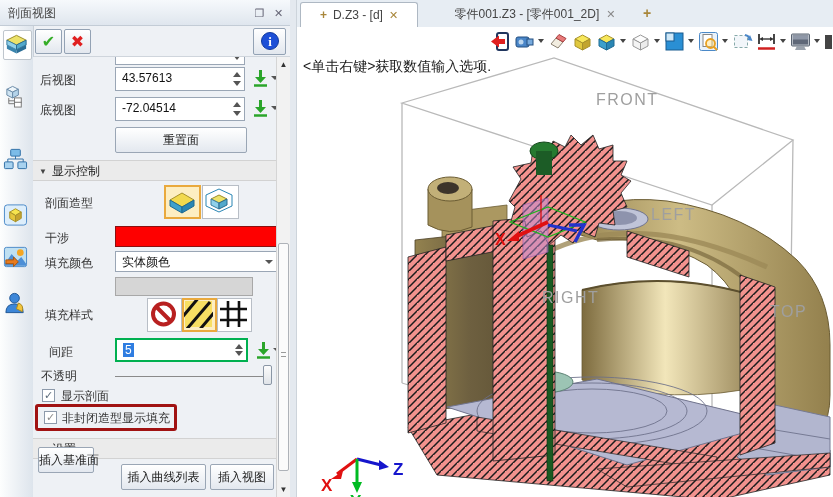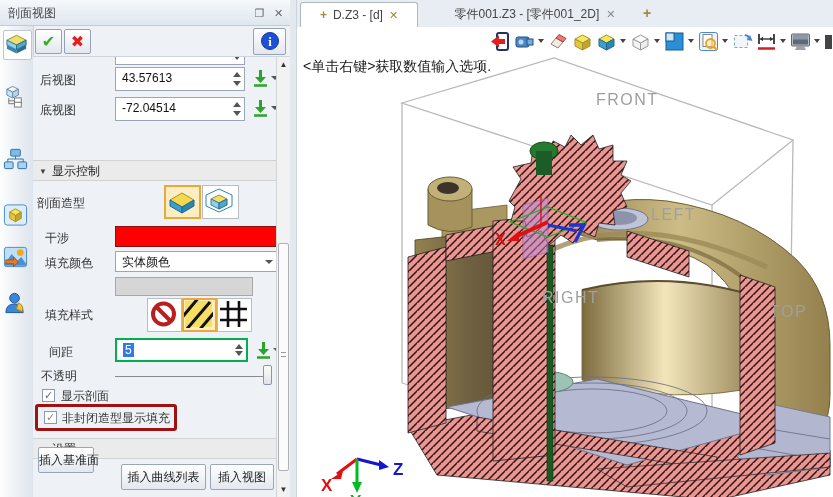--- a/index.html
+++ b/index.html
@@ -159,26 +159,27 @@
       <div class="finput" style="left:82px;top:40px;width:130px;height:24px;">
         <span>-72.04514</span><span class="spin"></span>
       </div>
       <svg class="dl-ico" style="left:219px;top:42px;" viewBox="0 0 17 19">
           <path d="M8.5 1 V8" stroke="#2aa52a" stroke-width="3"></path>
           <polygon points="3,8 14,8 8.5,14" fill="#2aa52a"></polygon>
           <path d="M2 16.5 H15" stroke="#2aa52a" stroke-width="2.5"></path>
         </svg>
       <div class="dd-arrow" style="left:238px;top:49px;"></div>
 
+      <div class="pbtn" style="left:82px;top:70px;width:132px;">重置面</div>
 
       <div class="sec-head" style="top:103px;">
         <span class="tri">▼</span><span>显示控制</span>
       </div>
 
-      <div class="flabel" style="left:4px;top:138px;">剖面造型</div>
+      <div class="flabel" style="left:12px;top:138px;">剖面造型</div>
       <div class="ibtn sel" style="left:131px;top:128px;width:37px;">
         <svg width="32" height="29" viewBox="0 0 32 29">
             <polygon points="4,13 16,6 28,13 16,20" fill="#f2d94e" stroke="#a8922a"></polygon>
             <polygon points="4,13 16,20 16,26 4,19" fill="#3da0cc" stroke="#1f6a92"></polygon>
             <polygon points="28,13 16,20 16,26 28,19" fill="#2a86b4" stroke="#1f6a92"></polygon>
           </svg>
       </div>
       <div class="ibtn" style="left:169px;top:128px;width:37px;">
         <svg width="32" height="29" viewBox="0 0 32 29">
             <polygon points="3,9 16,3 29,9 29,20 16,26 3,20" fill="none" stroke="#2a86b4"></polygon>

